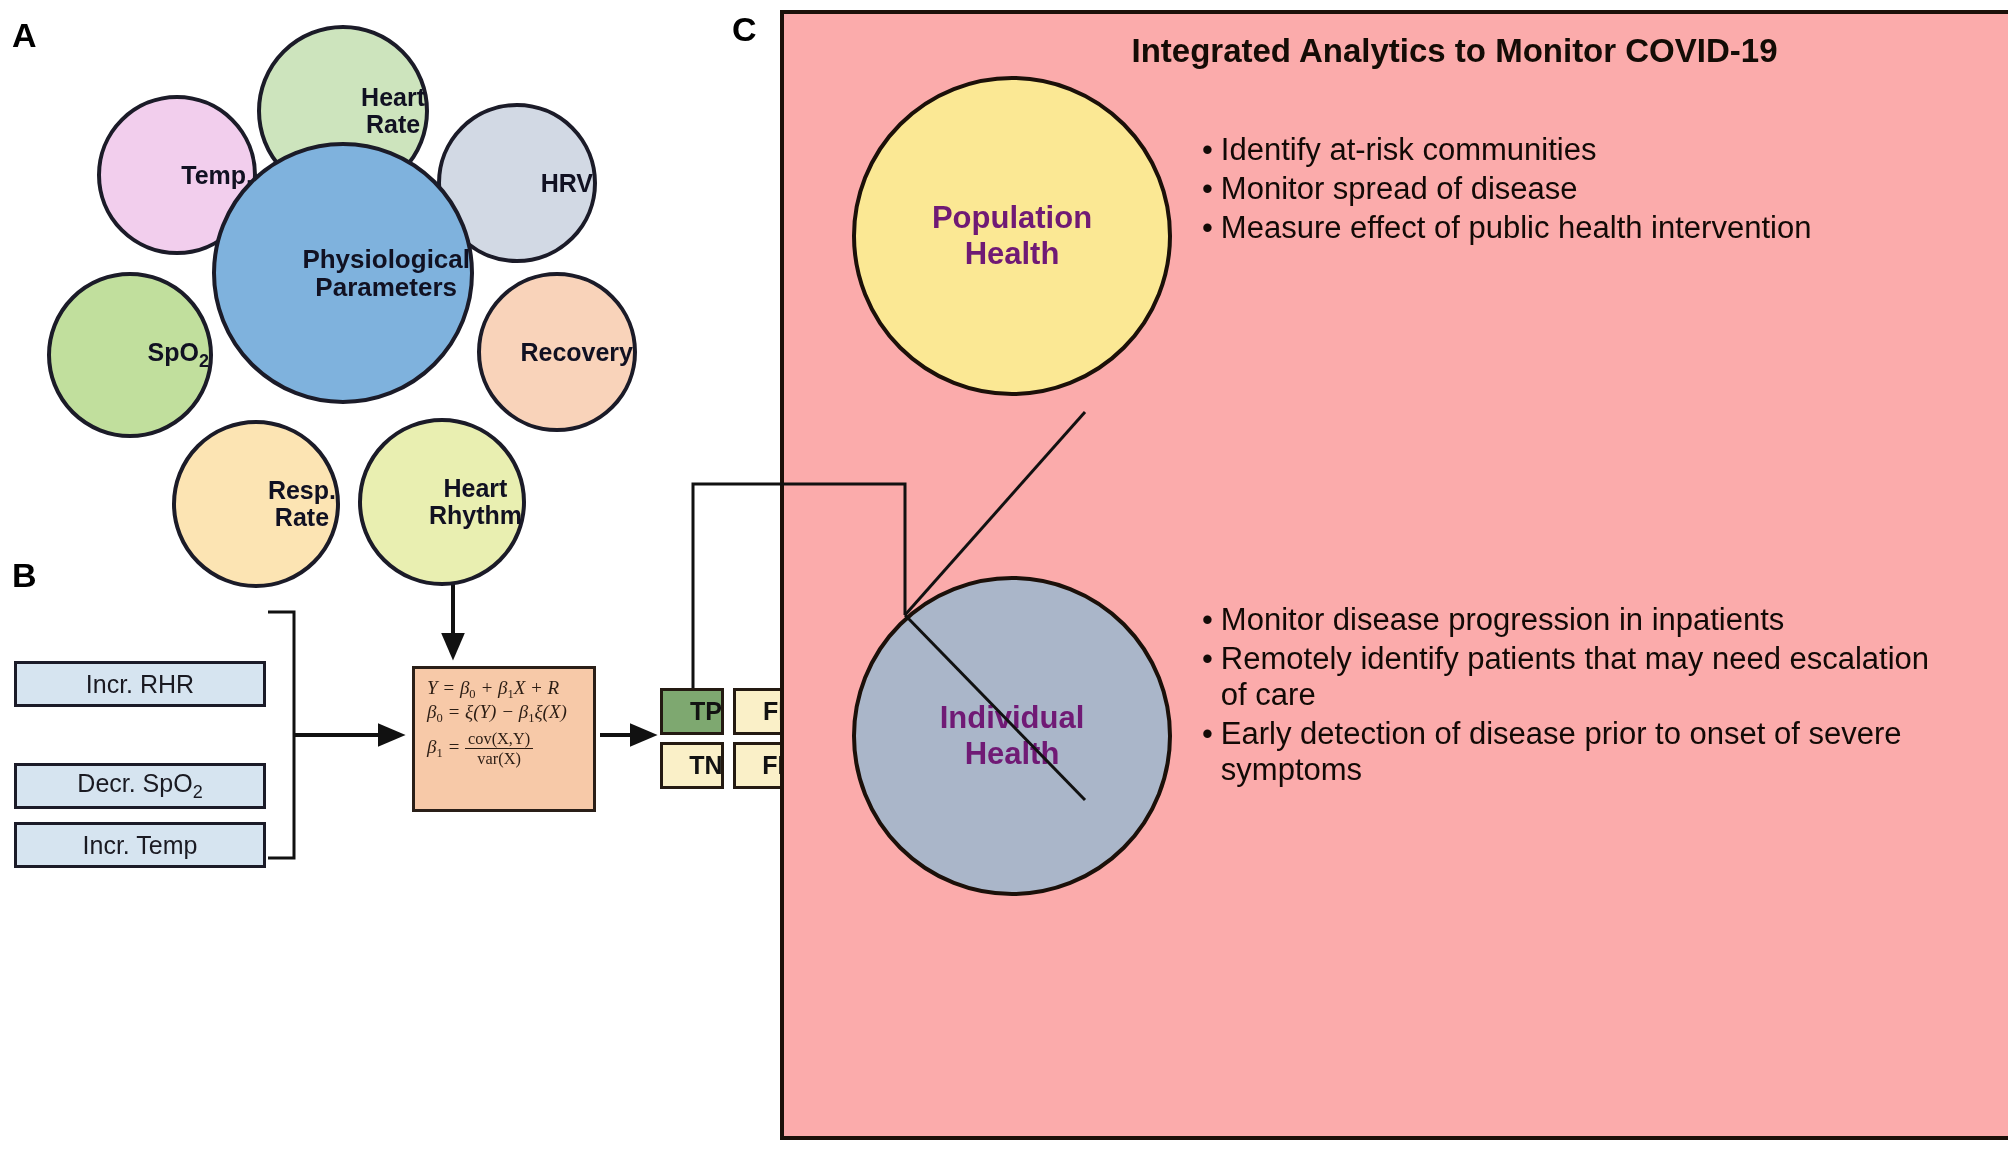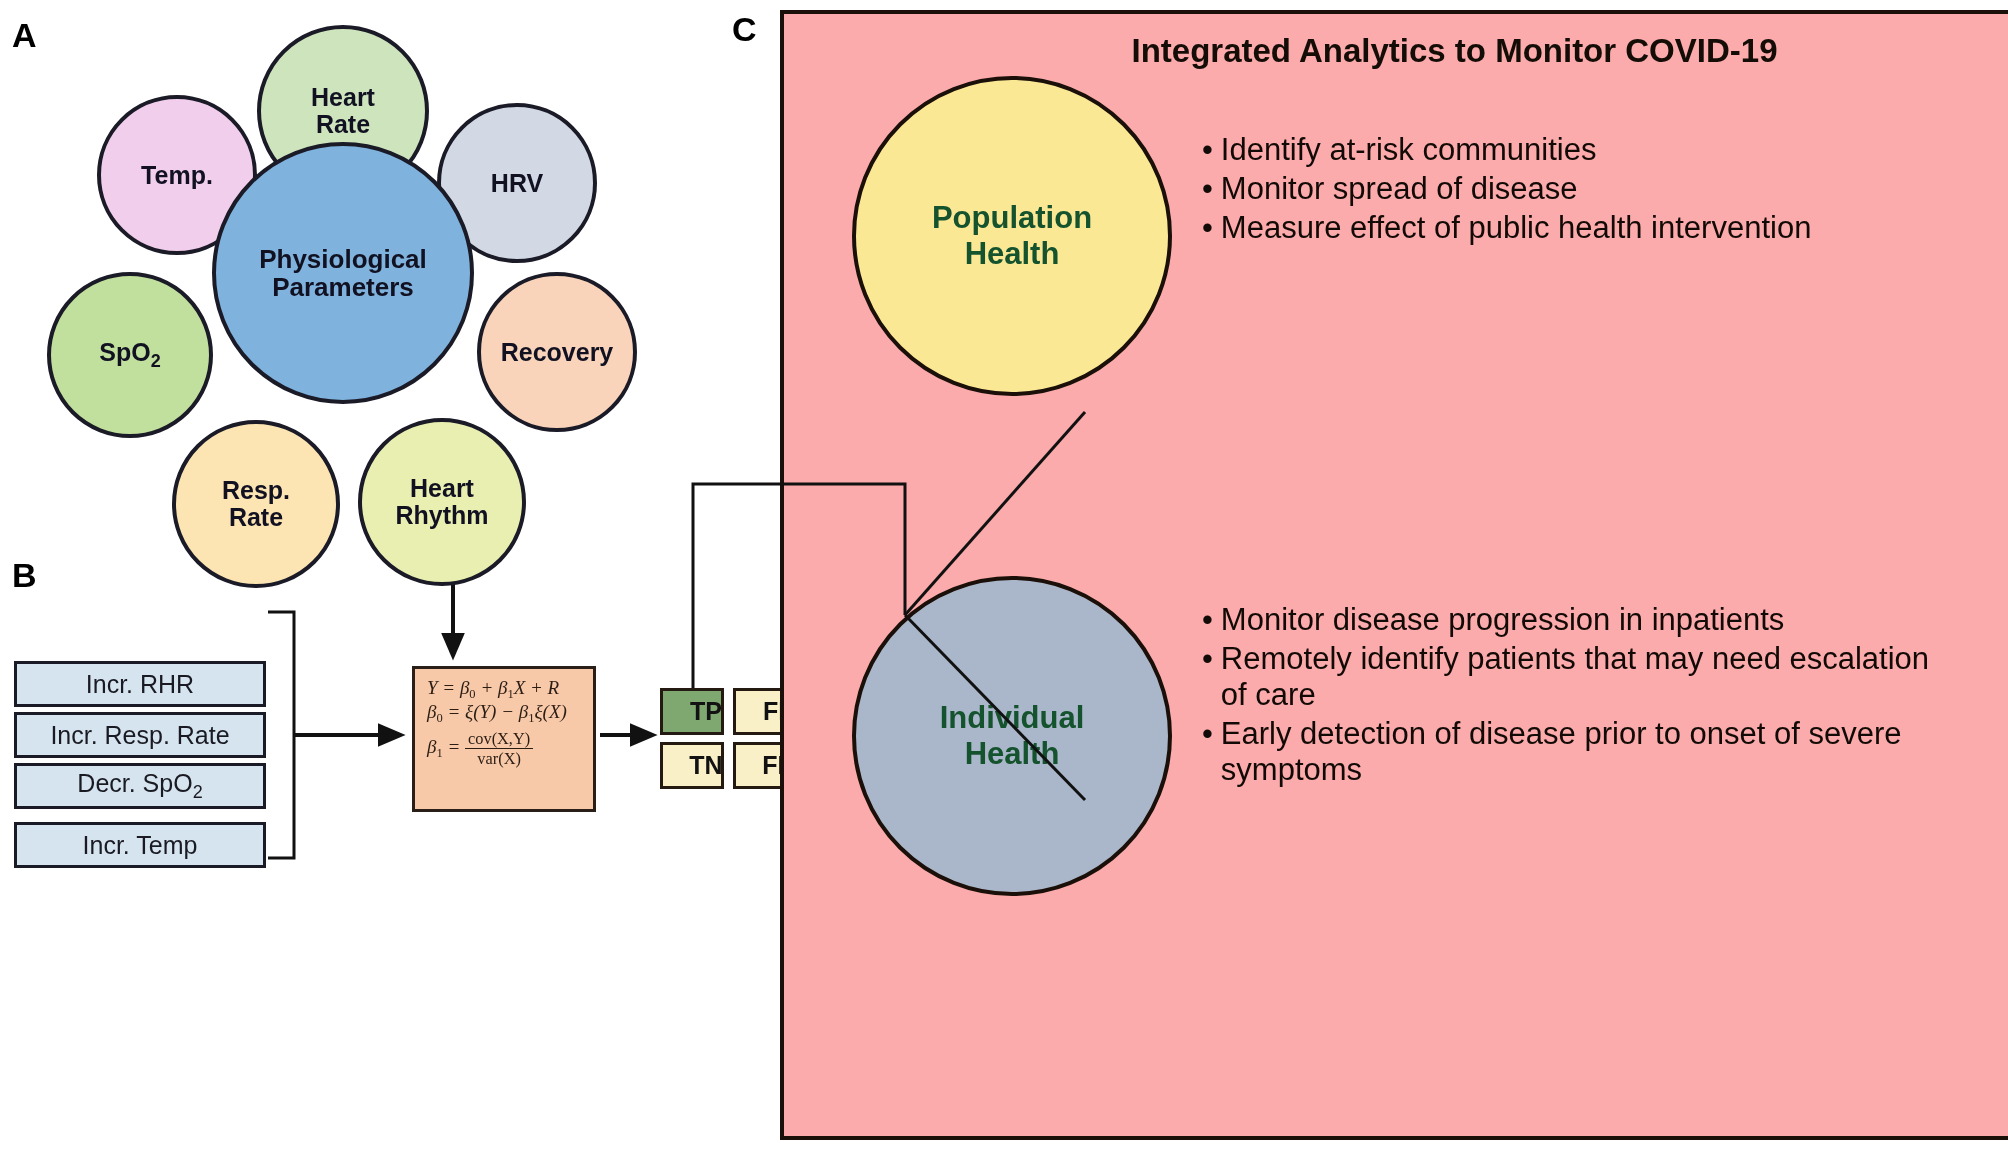--- a/index.html
+++ b/index.html
@@ -38,21 +38,21 @@
     left: 0; top: 0;
     width: 720px; height: 580px;
   }
   .vcircle {
     position: absolute;
     border-radius: 50%;
     border: 4px solid #1b1b28;
     box-sizing: border-box;
     display: flex;
     align-items: center;
-    justify-content: center;
+    justify-content: flex-end;
     text-align: center;
     font-weight: bold;
     color: #111122;
     line-height: 1.08;
   }
   .vcircle .lbl { position: relative; z-index: 4; }
   .petal { font-size: 25px; }
   #c-center {
     width: 262px; height: 262px;
     left: 212px; top: 142px;
@@ -167,21 +167,21 @@
     position: absolute;
     border-radius: 50%;
     border: 4px solid #1b1009;
     box-sizing: border-box;
     display: flex;
     align-items: center;
     justify-content: center;
     text-align: center;
     font-weight: bold;
     font-size: 31px;
-    color: #14532d;
+    color: #701a75;
     line-height: 1.15;
   }
   #pop-circle {
     left: 68px; top: 62px;
     width: 320px; height: 320px;
     background: #fbe894;
   }
   #ind-circle {
     left: 68px; top: 562px;
     width: 320px; height: 320px;
@@ -266,21 +266,20 @@
       <span class="lbl">
         <span>Physiological</span><br>
         <span>Parameters</span>
       </span>
     </div>
   </div>
 
   <div id="panel-b">
 
     <div class="param-box" id="pb-1">Incr. RHR</div>
-    <div class="param-box" id="pb-2">Incr. Resp. Rate</div>
     <div class="param-box" id="pb-3">
       <span>Decr. SpO<span class="sub">2</span></span>
     </div>
     <div class="param-box" id="pb-4">Incr. Temp</div>
 
     <div id="eq-box">
       <div class="eqline">
         <span>Y = </span><span>β</span><span class="bsub">0</span><span> + </span><span>β</span><span class="bsub">1</span><span>X + R</span>
       </div>
       <div class="eqline">

